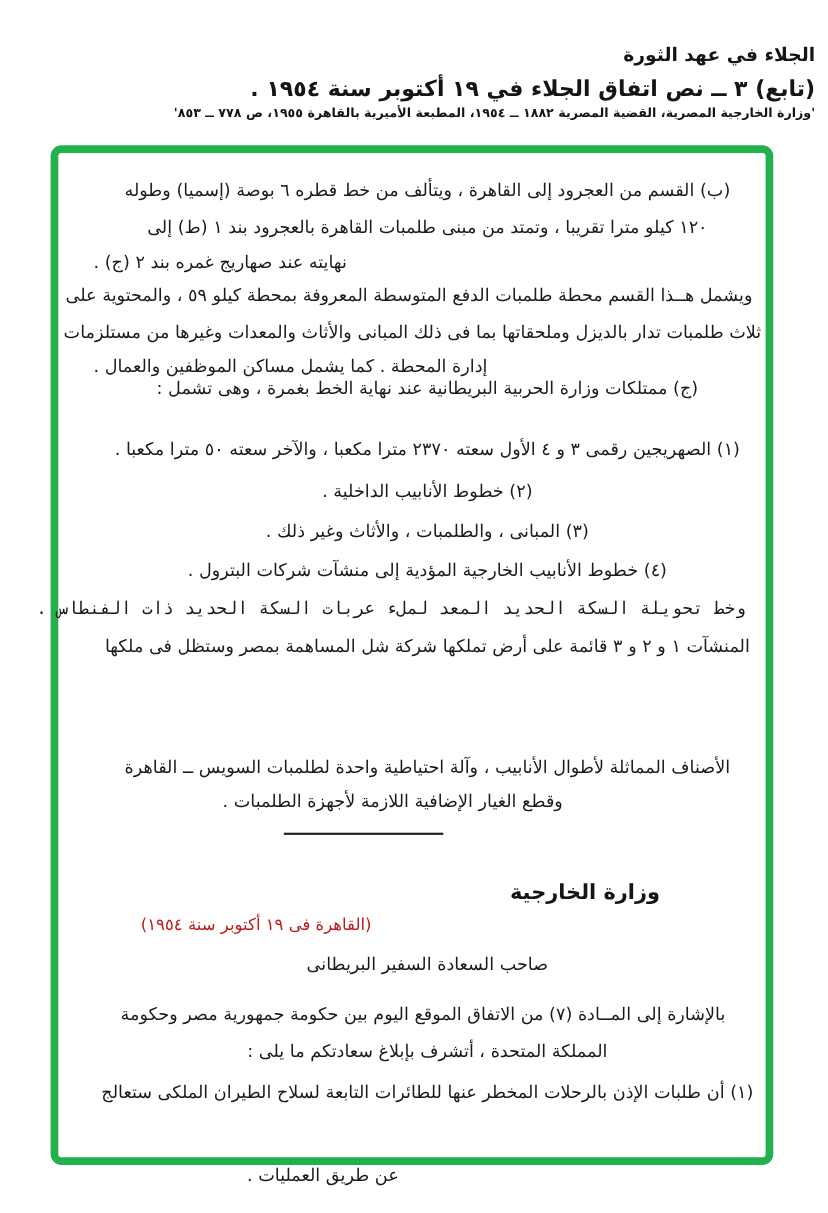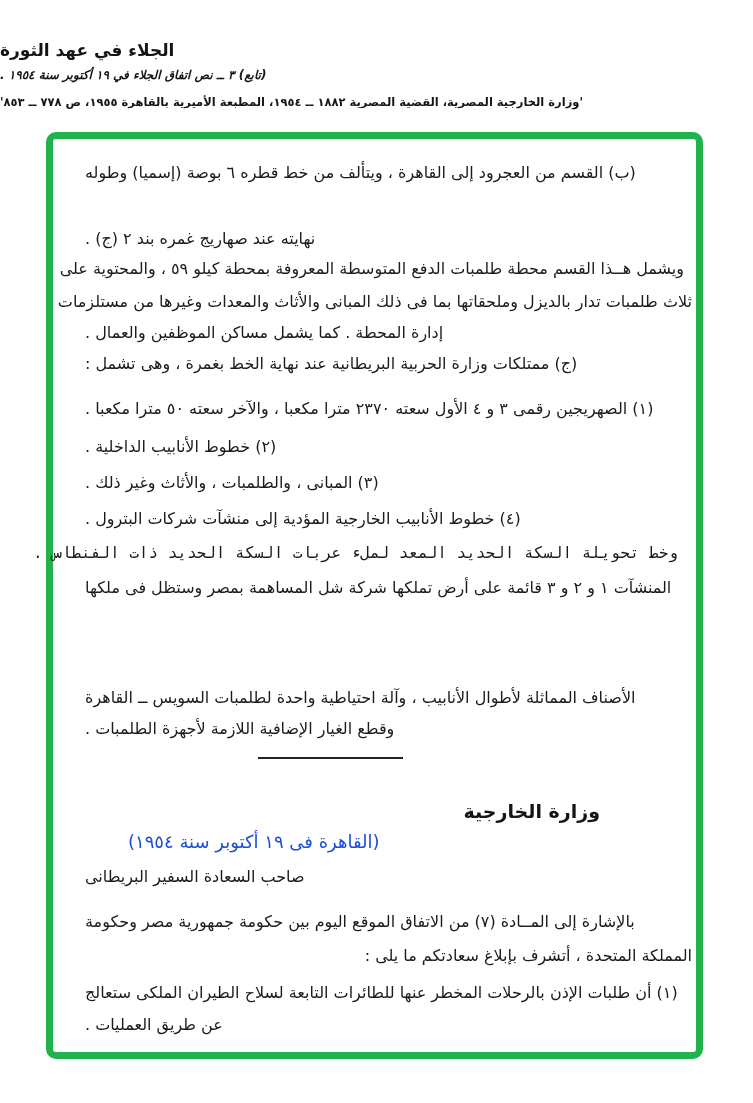--- a/index.html
+++ b/index.html
@@ -9,91 +9,92 @@
     font-family: "DejaVu Sans", sans-serif;
     position: relative;
     overflow: hidden;
     color: #151515;
   }
   .page {
     position: absolute; inset: 0;
     direction: rtl;
   }
   
-  .hdr { position: absolute; left: 0; right: 12px; text-align: left; font-weight: bold; }
+  .hdr { position: absolute; left: 0; right: 12px; text-align: right; font-weight: bold; }
   .hdr-title    { top: 40px; font-size: 17px; }
-  .hdr-subtitle { top: 68px; font-size: 12px; font-style: italic; }
+  .hdr-subtitle { top: 68px; font-size: 20px; }
   .hdr-source   { top: 95px; font-size: 11.5px; }
   
   .annotation-box {
     position: absolute;
     left: 46px; top: 132px;
     width: 657px; height: 927px;
     border: 7px solid #22b14c;
     border-radius: 10px;
     pointer-events: none;
   }
   
   .ln {
     position: absolute;
     right: 61px; left: 85px;
     direction: rtl;
     font-size: 16px;
     line-height: 22px;
-    text-align: left;
+    text-align: center;
     white-space: nowrap;
     color: #1b1b1b;
   }
   .ln.center { text-align: left; }
-  .ln.left   { text-align: right; }
+  .ln.left   { text-align: center; }
   .ind8  { padding-right: 8px; }
   .ind14 { padding-right: 14px; font-family: Liberation Mono, monospace; }
   .ind63 { padding-right: 63px; }
-  .ind190{ padding-right: 190px; }
+  .ind190{ padding-right: 190px; margin-top: 44px; }
   
   .divider {
     position: absolute;
     left: 258px; top: 757px;
     width: 145px; height: 2px;
     background: #222222;
   }
   
   .ministry-heading {
     position: absolute;
     right: 153px; top: 800px;
     font-size: 19px; font-weight: bold;
     direction: rtl;
   }
   .dateline {
     position: absolute;
     left: 128px; top: 831px;
-    font-size: 18px;
+    font-size: 15px;
     direction: rtl;
-    color: #1d4ed8;
+    color: #b91c1c;
   }
 </style>
 </head>
 <body>
 
 <div class="page">
 
   <div class="hdr hdr-title">الجلاء في عهد الثورة</div>
   <div class="hdr hdr-subtitle">(تابع) ٣ ــ نص اتفاق الجلاء في ١٩ أكتوبر سنة ١٩٥٤ .</div>
   <div class="hdr hdr-source">'وزارة الخارجية المصرية، القضية المصرية ١٨٨٢ ــ ١٩٥٤، المطبعة الأميرية بالقاهرة ١٩٥٥، ص ٧٧٨ ــ ٨٥٣'</div>
 
   <div class="annotation-box" style="border-color: rgb(34, 177, 76);"></div>
 
   <div class="ln" style="top:162px">(ب) القسم من العجرود إلى القاهرة ، ويتألف من خط قطره ٦ بوصة (إسميا) وطوله</div>
+  <div class="ln" style="top:196px">١٢٠ كيلو مترا تقريبا ، وتمتد من مبنى طلمبات القاهرة بالعجرود بند ١ (ط) إلى</div>
   <div class="ln center" style="top:228px">نهايته عند صهاريج غمره بند ٢ (ج) .</div>
 
   <div class="ln ind8" style="top:258px">ويشمل هــذا القسم محطة طلمبات الدفع المتوسطة المعروفة بمحطة كيلو ٥٩ ، والمحتوية على</div>
   <div class="ln" style="top:291px">ثلاث طلمبات تدار بالديزل وملحقاتها بما فى ذلك المبانى والأثاث والمعدات وغيرها من مستلزمات</div>
   <div class="ln center" style="top:322px">إدارة المحطة . كما يشمل مساكن الموظفين والعمال .</div>
 
-  <div class="ln" style="top:353px">(ج) ممتلكات وزارة الحربية البريطانية عند نهاية الخط بغمرة ، وهى تشمل :</div>
+  <div class="ln" style="top:342px">(ج) ممتلكات وزارة الحربية البريطانية عند نهاية الخط بغمرة ، وهى تشمل :</div>
 
   <div class="ln" style="top:398px">(١) الصهريجين رقمى ٣ و ٤ الأول سعته ٢٣٧٠ مترا مكعبا ، والآخر سعته ٥٠ مترا مكعبا .</div>
   <div class="ln" style="top:436px">(٢) خطوط الأنابيب الداخلية .</div>
   <div class="ln" style="top:472px">(٣) المبانى ، والطلمبات ، والأثاث وغير ذلك .</div>
   <div class="ln" style="top:508px">(٤) خطوط الأنابيب الخارجية المؤدية إلى منشآت شركات البترول .</div>
 
   <div class="ln ind14" style="top:543px">وخط تحويلة السكة الحديد المعد لملء عربات السكة الحديد ذات الفنطاس .</div>
 
   <div class="ln" style="top:577px">المنشآت ١ و ٢ و ٣ قائمة على أرض تملكها شركة شل المساهمة بمصر وستظل فى ملكها</div>
 

